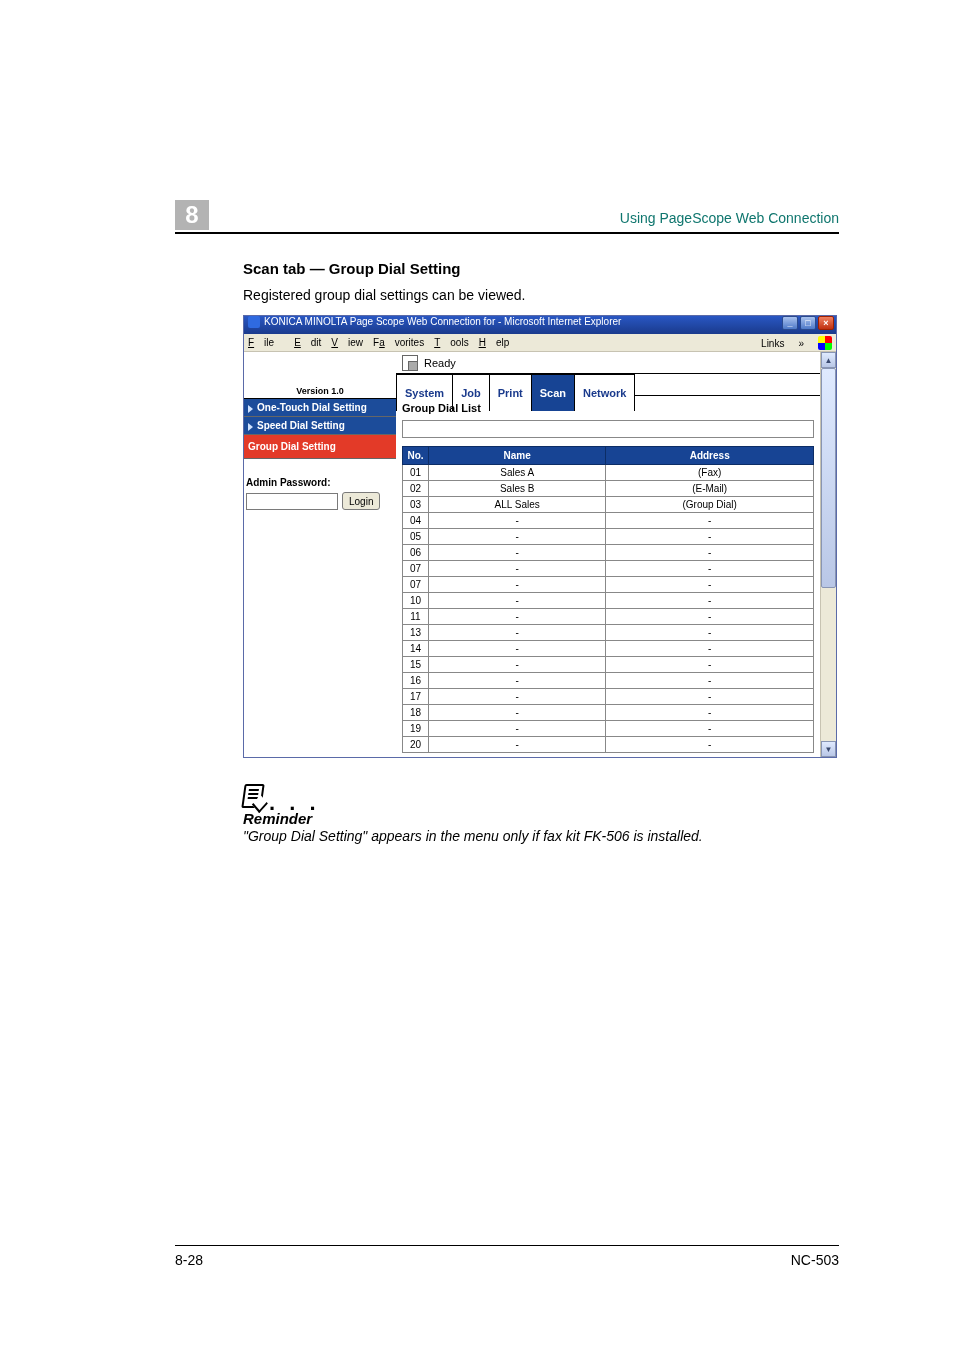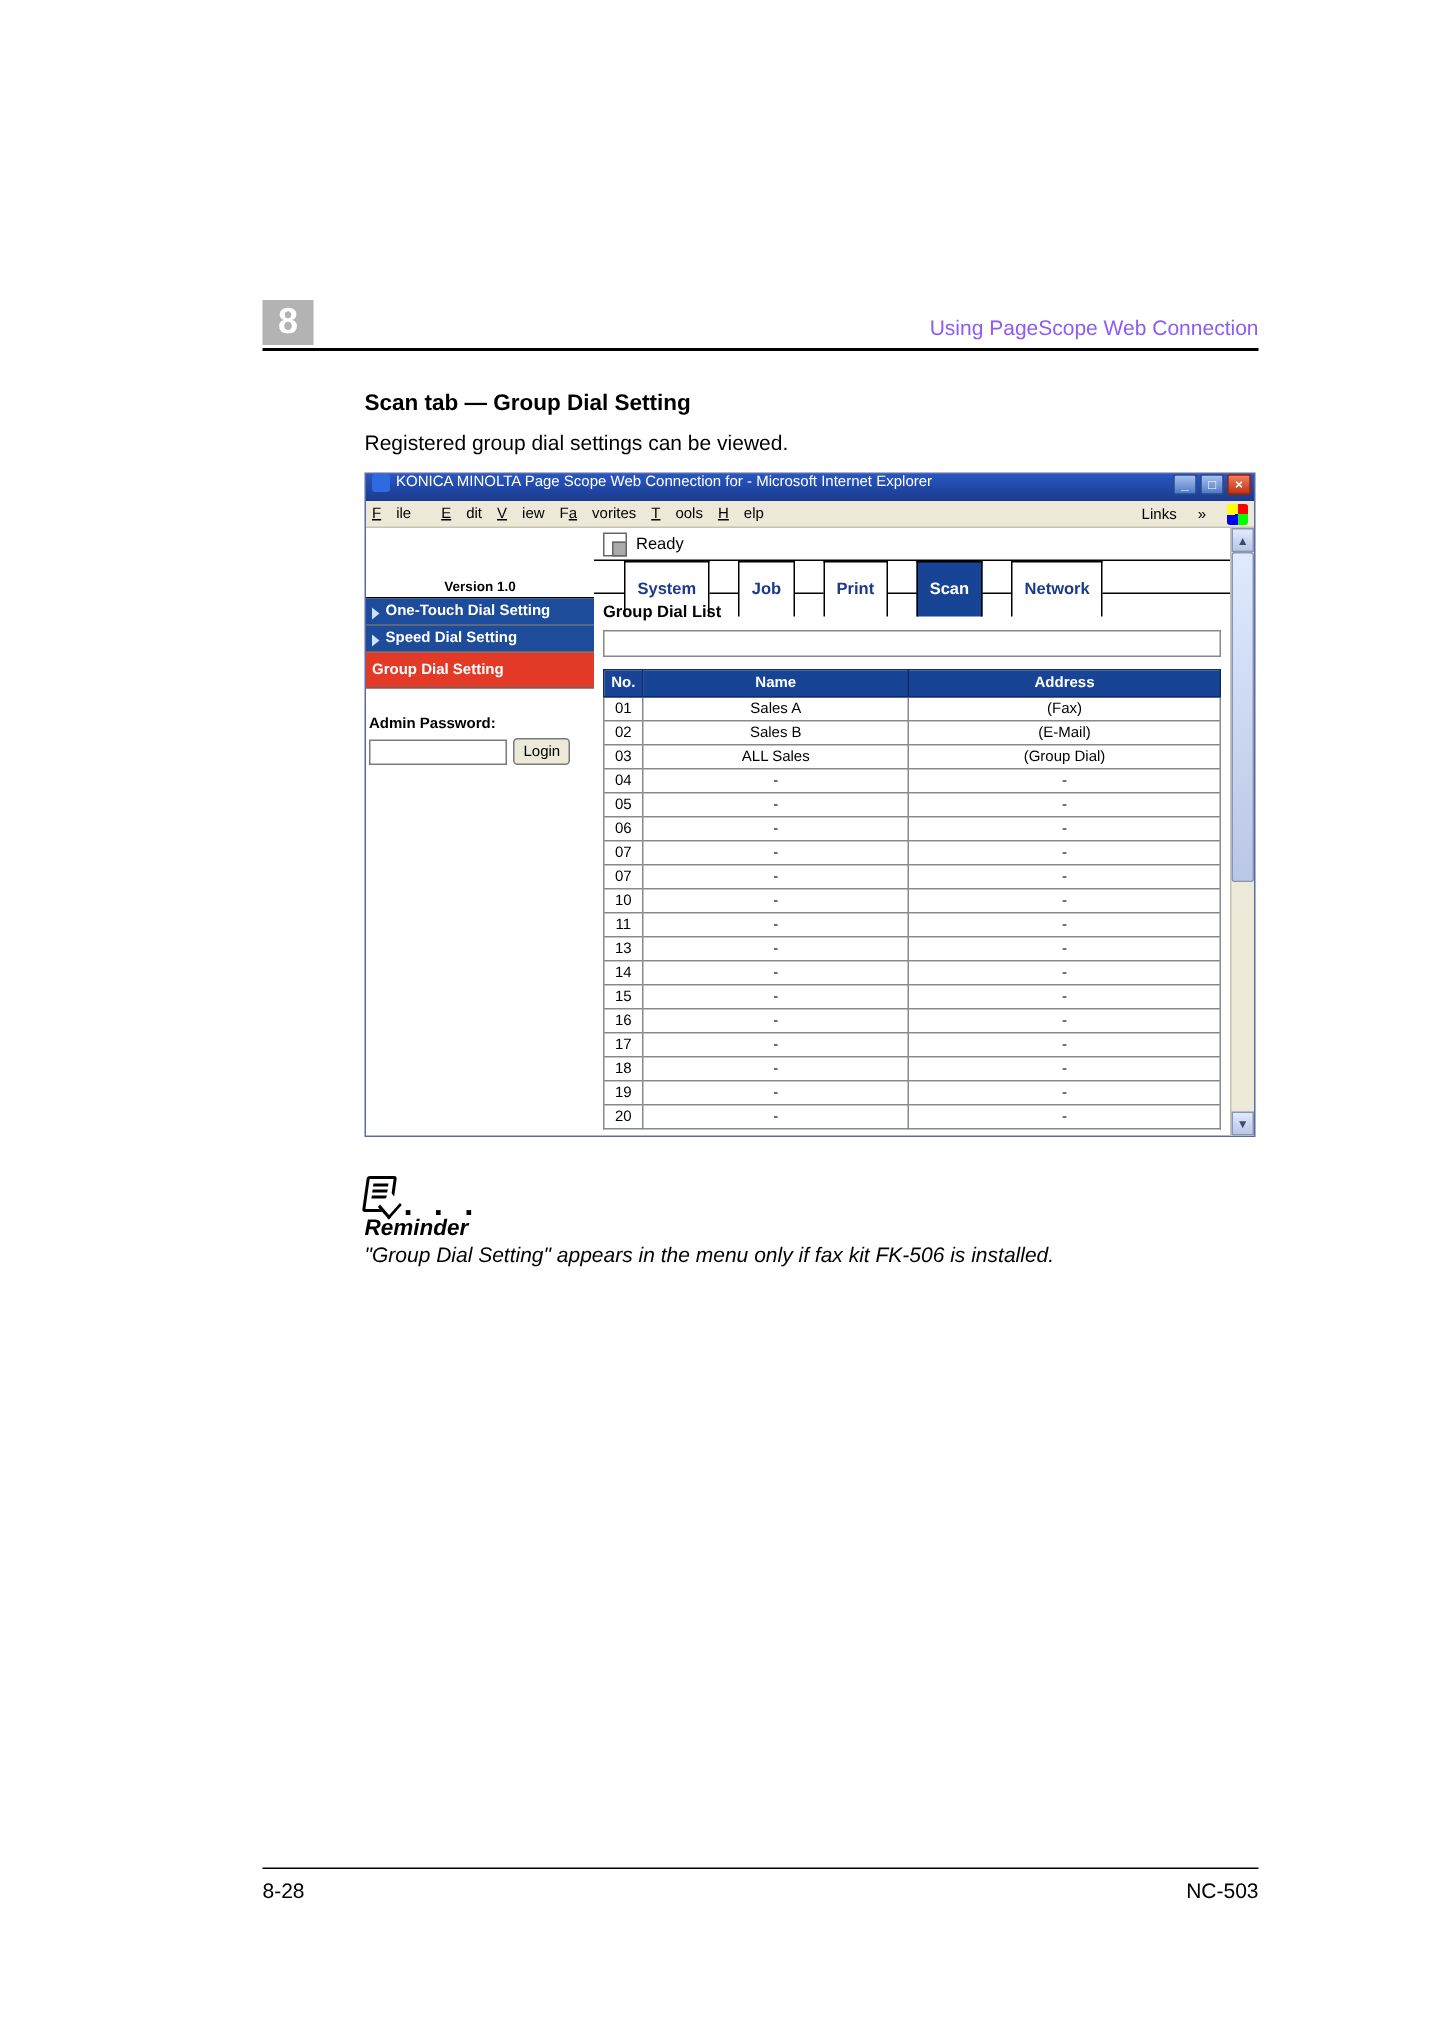--- a/index.html
+++ b/index.html
@@ -26,21 +26,21 @@
     font-weight: bold;
     display: flex;
     align-items: center;
     justify-content: center;
   }
   .running-head {
     position: absolute;
     top: 210px;
     right: 115px;
     font-size: 14px;
-    color: #8b5cf6;
+    color: #0f766e;
   }
   .top-rule {
     position: absolute;
     top: 232px;
     left: 175px;
     right: 115px;
     border-top: 2px solid #000;
   }
   .content {
     margin-top: 60px;
@@ -230,21 +230,21 @@
   }
   .tab {
     border: 1px solid #000;
     border-bottom: none;
     padding: 18px 8px;
     margin-right: -1px;
     font-size: 11px;
     background: #fff;
     color: #1a3a8c;
     font-weight: bold;
-    display:flex; align-items:center;margin-left:20px;
+    display:flex; align-items:center;
   }
   .tab.active {
     background: #174494;
     color: #fff;
   }
 
   .panel-title {
     font-weight: bold;
     font-size: 11px;
     padding: 6px 6px 4px 6px;

